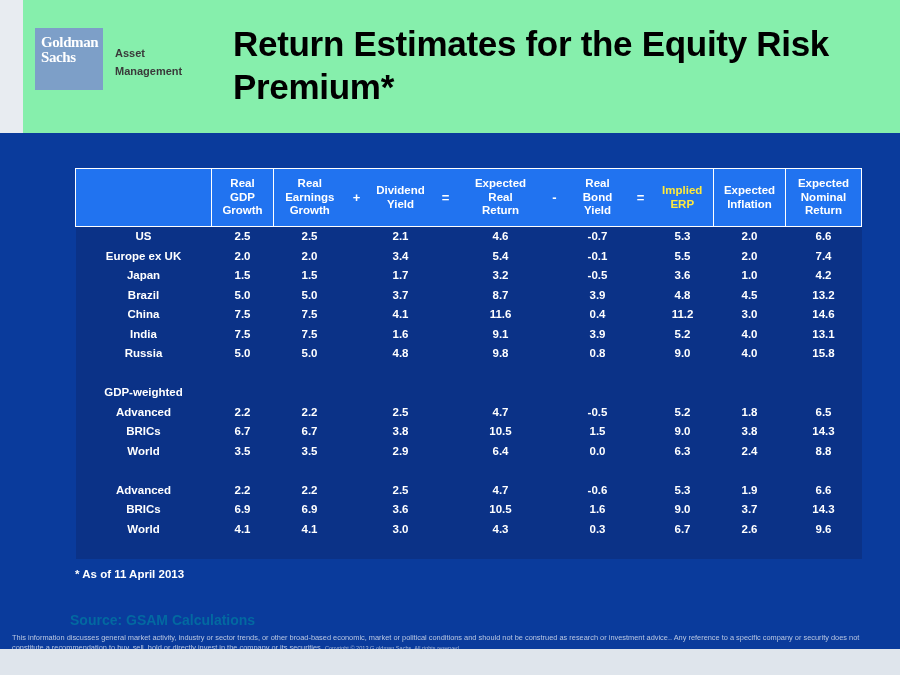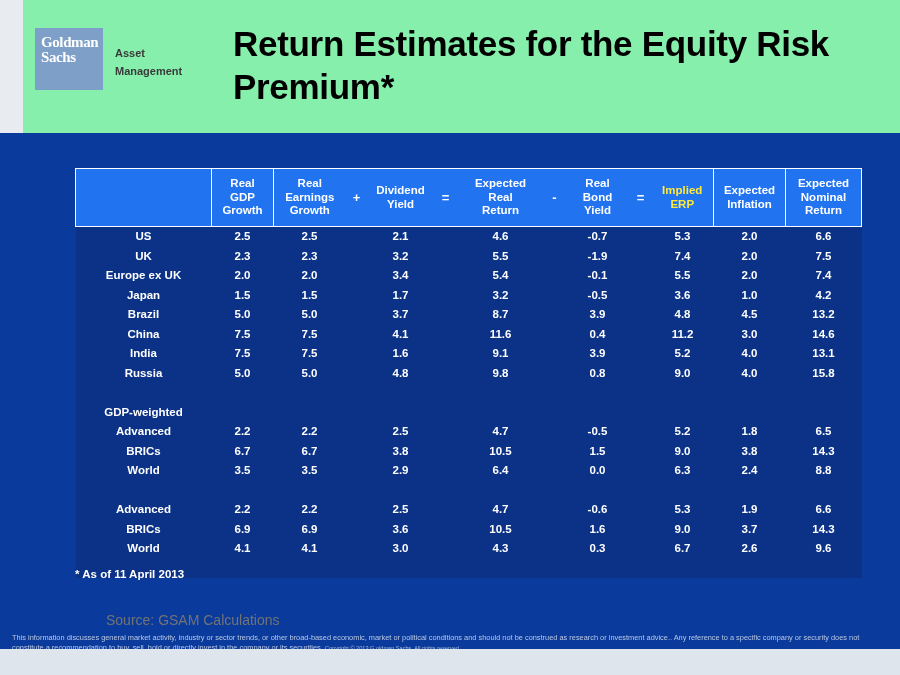--- a/index.html
+++ b/index.html
@@ -112,21 +112,21 @@
   .tbl-outer-left{border-left:1px solid #ffffff;}
   .tbl-outer-right{border-right:1px solid #ffffff;}
 
   
   #asof-note{
     position:absolute;left:75px;top:568px;
     color:#ffffff;font-weight:bold;font-size:11.5px;
   }
   #source-note{
     position:absolute;left:70px;top:612px;
-    color:#737373;font-weight:normal;font-size:14px;margin-left:36px;
+    color:#0369a1;font-weight:bold;font-size:14px;
   }
   #disclaimer{
     position:absolute;left:12px;top:633px;width:878px;
     color:#b9c7e2;font-size:7.4px;line-height:10px;
     font-weight:normal;
   }
   #disclaimer .copy{font-size:5.6px;color:#a8b9d9;}
 </style>
 </head>
 <body>
@@ -199,35 +199,20 @@
         <td></td>
         <td>4.6</td>
         <td></td>
         <td>-0.7</td>
         <td></td>
         <td class="erp">5.3</td>
         <td class="sep-left">2.0</td>
         <td class="tbl-outer-right">6.6</td>
       </tr>
       <tr>
-        <td class="lbl tbl-outer-left">UK</td>
-        <td>2.3</td>
-        <td>2.3</td>
-        <td></td>
-        <td>3.2</td>
-        <td></td>
-        <td>5.5</td>
-        <td></td>
-        <td>-1.9</td>
-        <td></td>
-        <td class="erp">7.4</td>
-        <td class="sep-left">2.0</td>
-        <td class="tbl-outer-right">7.5</td>
-      </tr>
-      <tr>
         <td class="lbl tbl-outer-left">Europe ex UK</td>
         <td>2.0</td>
         <td>2.0</td>
         <td></td>
         <td>3.4</td>
         <td></td>
         <td>5.4</td>
         <td></td>
         <td>-0.1</td>
         <td></td>

